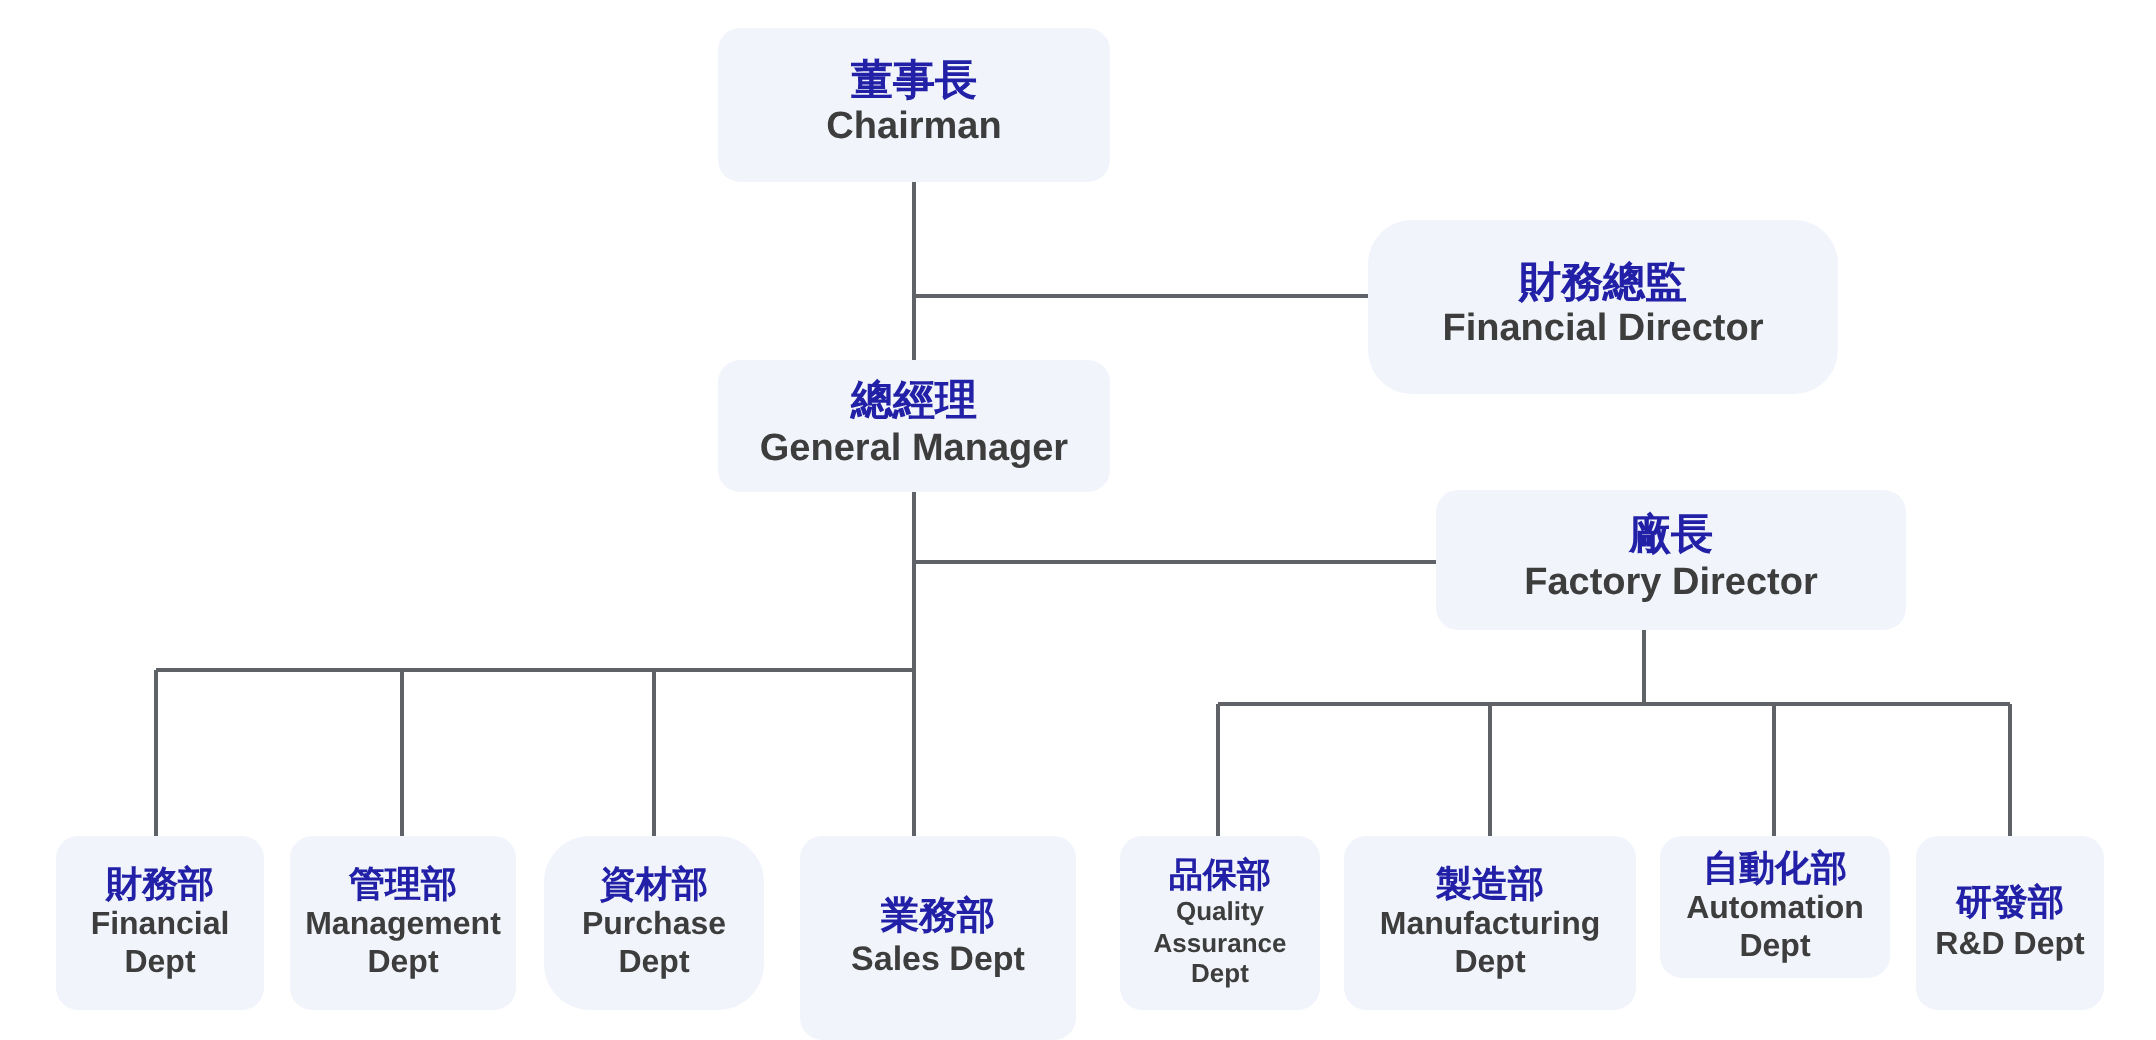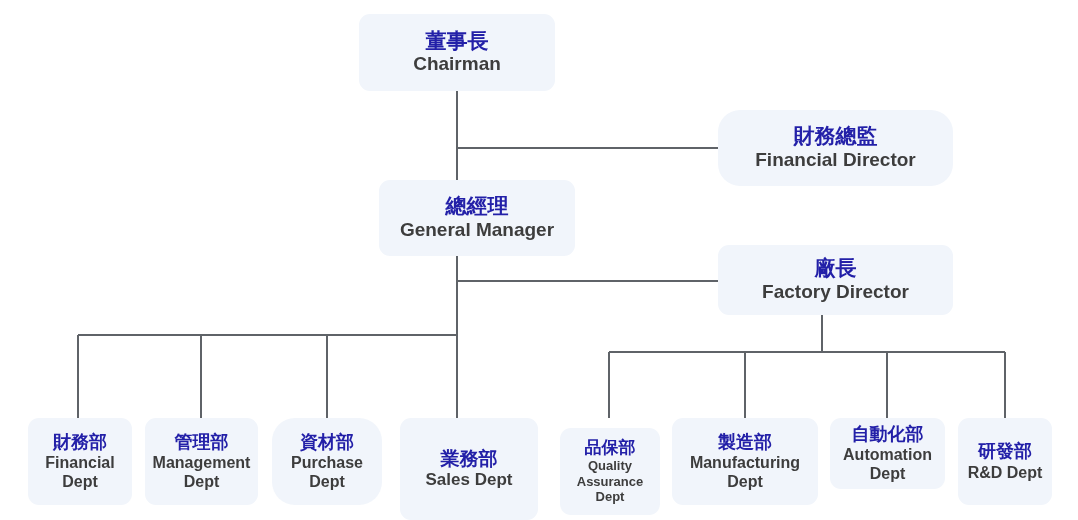--- a/index.html
+++ b/index.html
@@ -92,26 +92,26 @@
       <line x1="887" y1="352" x2="887" y2="418"></line>
       <line x1="1005" y1="352" x2="1005" y2="418"></line>
     </g>
   </svg>
 
   <div class="node level-top" style="left:359px; top:14px; width:196px; height:77px;">
     <div class="zh">董事長</div>
     <div class="en">Chairman</div>
   </div>
 
-  <div class="node level-top" style="left:718px; top:110px; width:235px; height:76px;border-radius:22px;">
+  <div class="node level-top" style="left:684px; top:110px; width:235px; height:87px;border-radius:22px;">
     <div class="zh">財務總監</div>
     <div class="en">Financial Director</div>
   </div>
 
-  <div class="node level-top" style="left:359px; top:180px; width:196px; height:76px;margin-left:20px;">
+  <div class="node level-top" style="left:359px; top:180px; width:196px; height:66px;">
     <div class="zh">總經理</div>
     <div class="en">General Manager</div>
   </div>
 
   <div class="node level-top" style="left:718px; top:245px; width:235px; height:70px;">
     <div class="zh">廠長</div>
     <div class="en">Factory Director</div>
   </div>
 
   <div class="node level-dept" style="left:28px; top:418px; width:104px; height:87px;">
@@ -127,21 +127,21 @@
   <div class="node level-dept" style="left:272px; top:418px; width:110px; height:87px;border-radius:23px;">
     <div class="zh">資材部</div>
     <div class="en">Purchase Dept</div>
   </div>
 
   <div class="node level-dept wide" style="left:400px; top:418px; width:138px; height:102px;">
     <div class="zh">業務部</div>
     <div class="en">Sales Dept</div>
   </div>
 
-  <div class="node level-dept compact" style="left:560px; top:428px; width:100px; height:87px;">
+  <div class="node level-dept compact" style="left:560px; top:418px; width:100px; height:87px;">
     <div class="zh">品保部</div>
     <div class="en">Quality Assurance Dept</div>
   </div>
 
   <div class="node level-dept" style="left:672px; top:418px; width:146px; height:87px;">
     <div class="zh">製造部</div>
     <div class="en">Manufacturing Dept</div>
   </div>
 
   <div class="node level-dept" style="left:830px; top:418px; width:115px; height:71px;">

